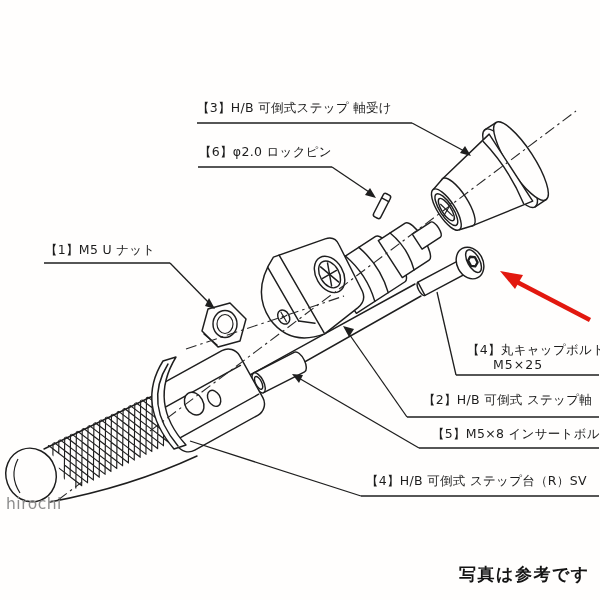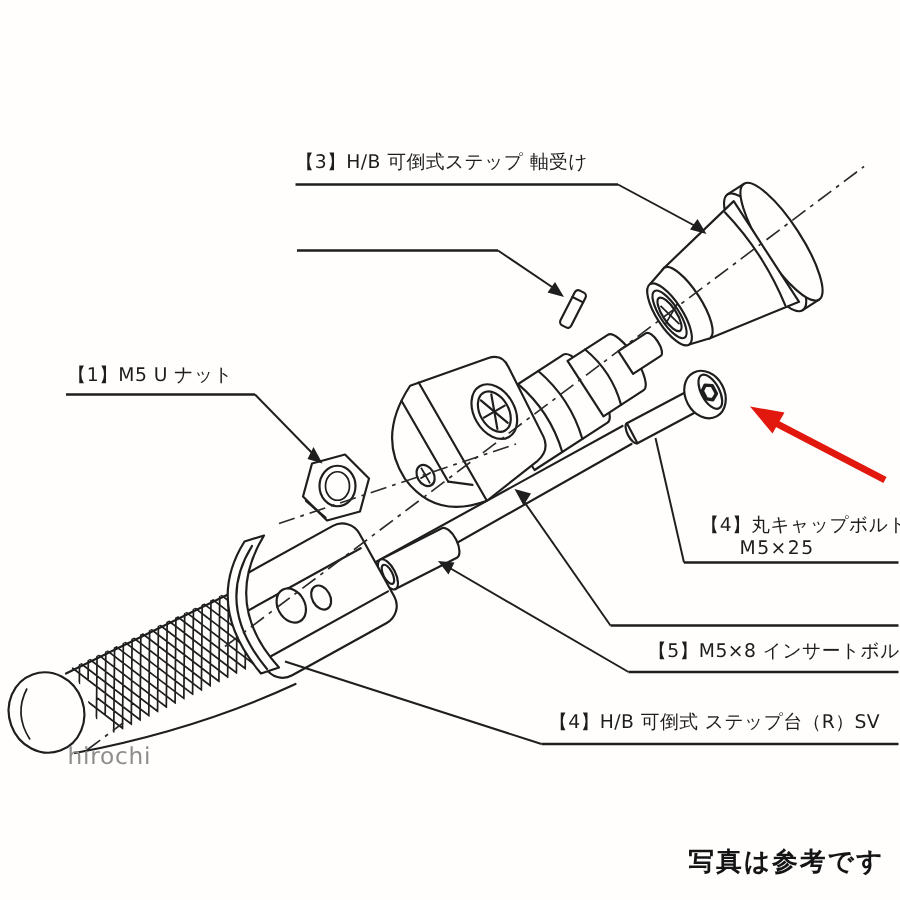--- a/index.html
+++ b/index.html
@@ -14,21 +14,21 @@
     position:absolute;color:#1d1d1d;font-size:12.5px;font-weight:500;
     letter-spacing:.3px;white-space:nowrap;line-height:15px;
   }
   .callout .l2{display:block;margin-left:26px;letter-spacing:1px;}
   #caption{
     position:absolute;left:459px;top:563px;color:#141414;
     font-size:17px;font-weight:600;letter-spacing:1.5px;white-space:nowrap;
   }
   #watermark{
     position:absolute;left:6px;top:495px;color:#8d8d8d;
-    font-size:15.5px;letter-spacing:.5px;margin-left:39px;
+    font-size:15.5px;letter-spacing:.5px;
   }
   
   .ink{stroke:#1e1e1e;fill:none;stroke-width:1.45;stroke-linecap:round;stroke-linejoin:round;}
   .inkf{stroke:#1e1e1e;fill:#fffefd;stroke-width:1.45;stroke-linejoin:round;}
   .thin{stroke:#1e1e1e;fill:none;stroke-width:1.15;}
   .leader{stroke:#1e1e1e;fill:none;stroke-width:1.3;}
   .under{stroke:#1e1e1e;stroke-width:1.7;}
   .ah{fill:#1e1e1e;stroke:none;}
   .cline{stroke:#2a2a2a;fill:none;stroke-width:1.1;stroke-dasharray:11 4 2.5 4;}
   .redline{stroke:#e2180f;}
@@ -177,28 +177,30 @@
     </g>
 
     <g>
       <line class="redline" x1="590" y1="320" x2="517" y2="282" style="stroke-width:4.6" stroke="#e2180f"></line>
       <polygon class="redfill" points="500,271 523,275 515,289" fill="#e2180f"></polygon>
     </g>
   </svg>
 
   <div class="callout" style="left:197px;top:100px">【3】H/B 可倒式ステップ 軸受け</div>
 
+  <div class="callout" style="left:199px;top:144px">【6】φ2.0 ロックピン</div>
 
   <div class="callout" style="left:45px;top:242px">【1】M5 U ナット</div>
 
   <div class="callout" style="left:467px;top:342px">
     <span>【4】丸キャップボルト</span>
     <span class="l2">M5×25</span>
   </div>
 
+  <div class="callout" style="left:423px;top:392px">【2】H/B 可倒式 ステップ軸</div>
 
   <div class="callout" style="left:432px;top:426px">【5】M5×8 インサートボルト</div>
 
   <div class="callout" style="left:366px;top:473px">【4】H/B 可倒式 ステップ台（R）SV</div>
 
   <div id="watermark">hirochi</div>
 
   <div id="caption">写真は参考です</div>
 </div>
 

